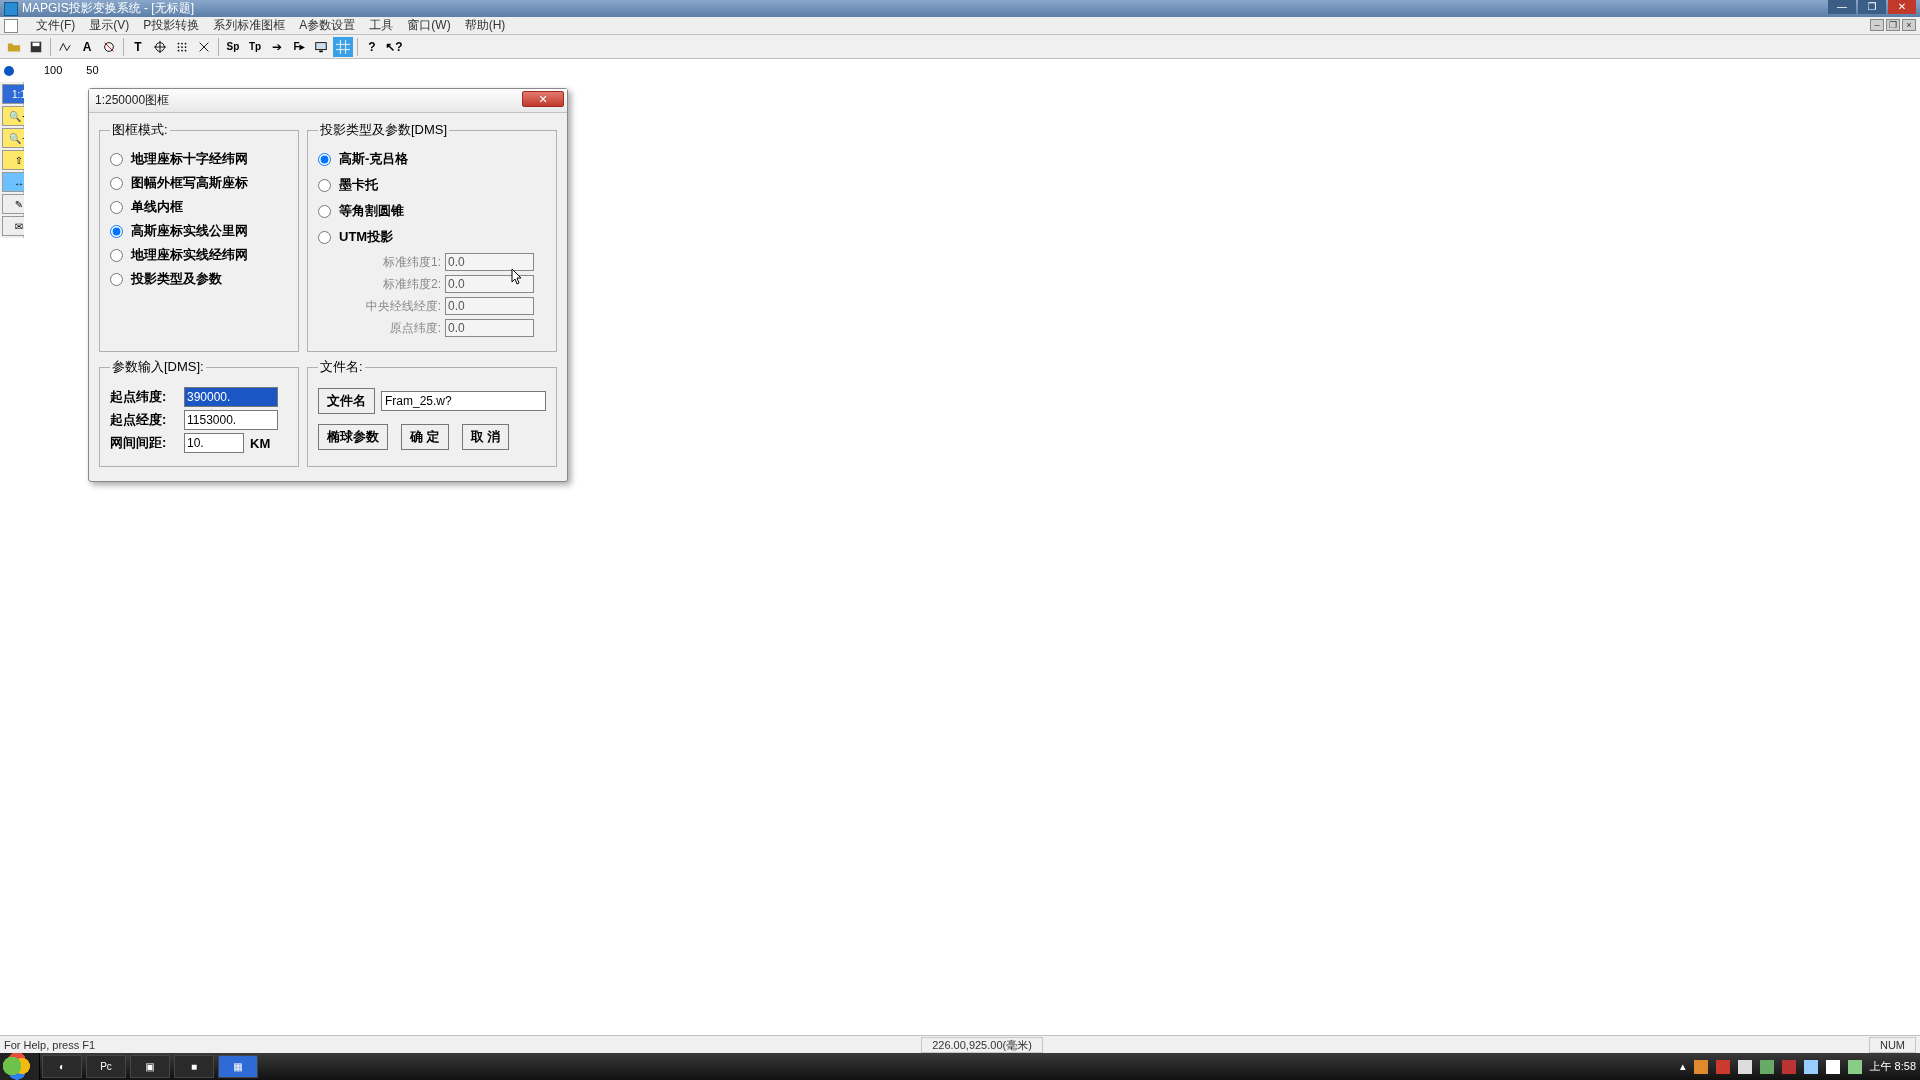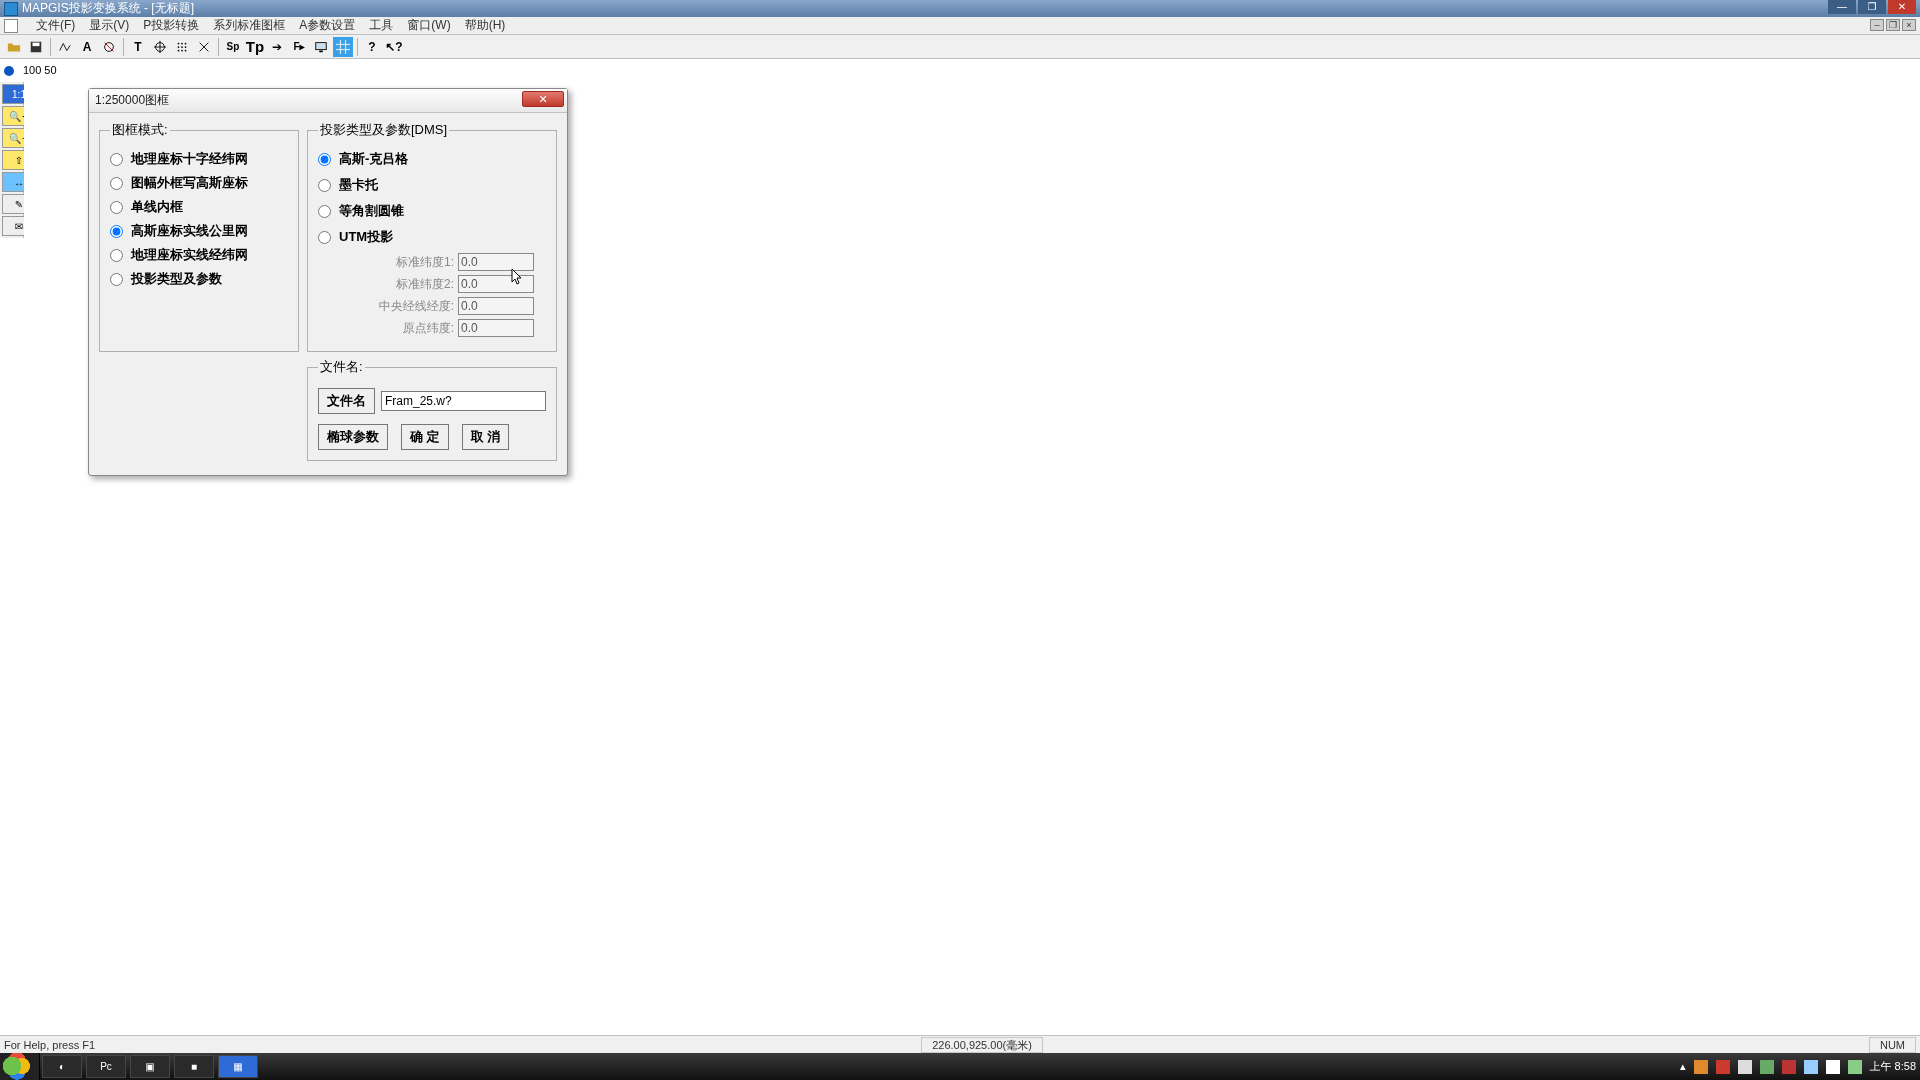--- a/index.html
+++ b/index.html
@@ -22,21 +22,21 @@
   
   
   .toolbar { position:absolute; left:0; top:35px; width:100%; height:24px; background:#f0f0f0;
              border-bottom:1px solid #c0c0c0; display:flex; align-items:center; padding-left:4px; gap:2px; }
   .tbtn { width:20px; height:20px; border:1px solid transparent; display:flex; align-items:center; justify-content:center; }
   .tsep { width:1px; height:18px; background:#b0b0b0; margin:0 2px;}
   .tbtn svg { width:14px; height:14px; }
   
   
   .ruler { position:absolute; left:4px; top:60px; height:16px; font-size:11px; color:#000;
-           display:flex; align-items:flex-end; gap:3px;}
+           display:flex; align-items:flex-end; gap:24px;}
   .ruler .dot { width:10px; height:10px; background:#0a57c2; border-radius:50%; margin-right:6px;}
   
   
   .vtoolbar { position:absolute; left:0; top:82px; width:24px; display:flex; flex-direction:column; gap:2px;
               background:#f0f0f0; border-right:1px solid #c0c0c0; padding:2px; }
   .vbtn { width:34px; height:20px; background:#eee; border:1px solid #999; display:flex;
           align-items:center; justify-content:center; font-size:10px; }
   
   
   .canvas { position:absolute; left:24px; top:76px; right:0; bottom:38px; background:#fff; }
@@ -52,21 +52,21 @@
   .dlg-body { padding:8px 10px 14px; display:grid; grid-template-columns: 200px 250px; gap:6px 8px; }
   
   fieldset { border:1px solid #b0b0b0; padding:8px 10px 10px; background:#f0f0f0; }
   legend   { font-weight:normal; font-size:13px; padding:0 2px; }
   .radio-row { display:flex; align-items:center; gap:4px; padding:3px 0; font-size:13px; font-weight:bold; }
   .radio-row input { margin-right:4px; }
   .radio-grid { display:grid; grid-template-columns:1fr; gap:2px 6px; }
   
   .param-line { display:flex; align-items:center; justify-content:flex-end; gap:4px; margin:4px 12px; }
   .param-line label { color:#888; font-size:12px; }
-  .param-line input { width:76px; height:18px; font-size:12px; padding:0 2px; border:1px solid #888;
+  .param-line input { width:89px; height:18px; font-size:12px; padding:0 2px; border:1px solid #888;
                       background:#f4f4f4; color:#555;}
   
   .inputs label { font-size:13px; font-weight:bold; display:inline-block; width:70px; }
   .inputs .row { display:flex; align-items:center; gap:4px; margin:3px 0; }
   .inputs input { width:94px; height:20px; font-size:12px; padding:0 2px; border:1px solid #777; }
   .inputs .sel { background:#1a56c4; color:#fff; }
   .inputs .unit { font-weight:bold; font-size:13px; margin-left:2px;}
   
   .file-row { display:flex; align-items:center; gap:6px; margin-top:4px; }
   .file-row .btn, .btnrow .btn { height:26px; padding:0 8px; border:1px solid #777; background:#efefef;
@@ -180,21 +180,21 @@
         </g>
       </svg>
     </div>
   <div class="tbtn">
       <svg viewBox="0 0 16 16">
         <path stroke="#000" d="M3 3l10 10M13 3L3 13"></path>
       </svg>
     </div>
   <div class="tsep"></div>
   <div class="tbtn" style="font-size:10px;font-weight:bold;">Sp</div>
-  <div class="tbtn" style="font-size:15px;font-weight:bold;">Tp</div>
+  <div class="tbtn" style="font-size:10px;font-weight:bold;">Tp</div>
   <div class="tbtn">➔</div>
   <div class="tbtn" style="font-size:10px;font-weight:bold;">F▸</div>
   <div class="tbtn">
       <svg viewBox="0 0 16 16">
         <rect x="2" y="3" width="12" height="8" stroke="#000" fill="#cde"></rect>
         <rect x="6" y="12" width="4" height="2" fill="#000"></rect>
       </svg>
     </div>
   <div class="tbtn" style="background:#3aa0e8;">
       <svg viewBox="0 0 16 16">
@@ -290,20 +290,36 @@
       <div class="param-line">
           <label>中央经线经度:</label>
           <input disabled="" value="0.0" style="">
         </div>
       <div class="param-line">
           <label>原点纬度:</label>
           <input disabled="" value="0.0" style="">
         </div>
     </fieldset>
 
+    <fieldset class="fullcol inputs">
+      <legend>参数输入[DMS]:</legend>
+      <div class="row">
+          <label>起点纬度:</label>
+          <input class="sel" value="390000." style="">
+        </div>
+      <div class="row">
+          <label>起点经度:</label>
+          <input value="1153000." style="">
+        </div>
+      <div class="row">
+          <label>网间间距:</label>
+          <input style="width: 60px;" value="10.">
+          <span class="unit">KM</span>
+        </div>
+    </fieldset>
 
     <fieldset class="rightcol">
       <legend>文件名:</legend>
       <div class="file-row">
         <div class="btn">文件名</div>
         <input value="Fram_25.w?" style="">
       </div>
       <div class="btnrow">
         <div class="btn">椭球参数</div>
         <div class="btn">确  定</div>

